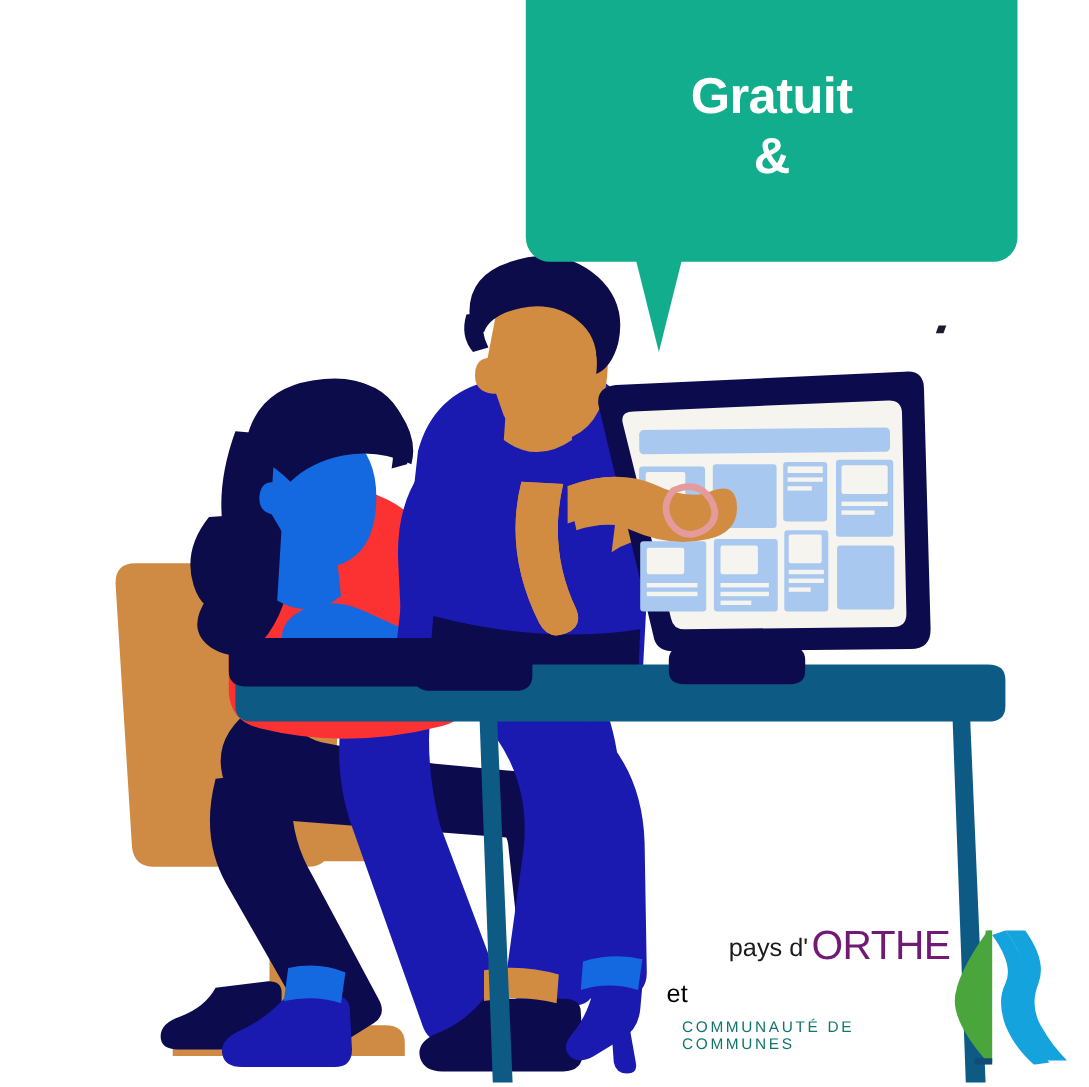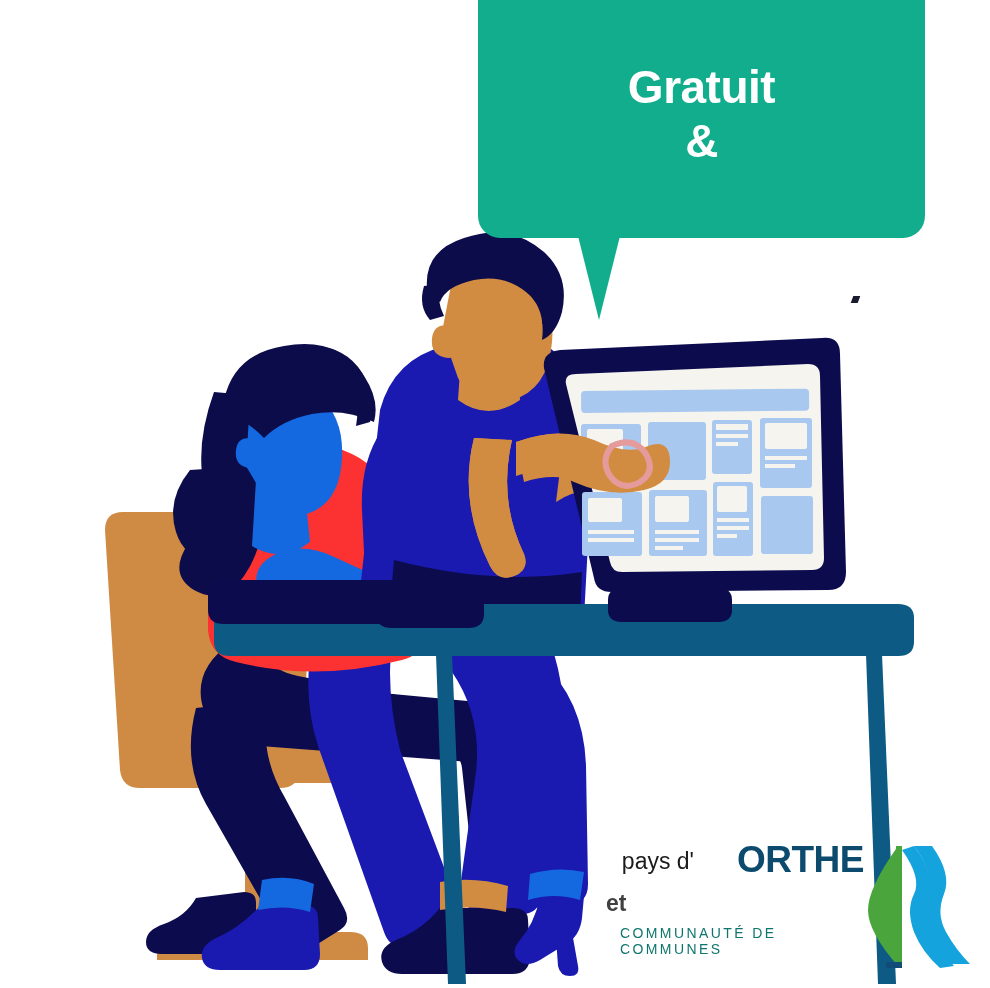--- a/index.html
+++ b/index.html
@@ -87,33 +87,33 @@
     height: 135px;
   }
   .logo-text { position: absolute; left: 0; top: 0; width: 258px; height: 135px; }
   .logo-row1 {
     position: absolute; left: 0; top: 6px;
     width: 258px; height: 40px;
     display: flex; align-items: flex-end; justify-content: flex-end;
   }
   .logo-pays {
     font-size: 23px; font-weight: normal; color: #1b1b1b;
-    letter-spacing: 0px; padding-bottom: 3px; margin-right: 20px;
+    letter-spacing: 0px; padding-bottom: 3px; margin-right: 3px;
   }
   .logo-orthe {
-    font-size: 37px; font-weight: bold; color: #0c4a6e;
-    letter-spacing: -0.5px; line-height: 1; margin-left: 23px;
+    font-size: 37px; font-weight: normal; color: #701a75;
+    letter-spacing: -0.5px; line-height: 1;
   }
   .logo-row2 {
     position: absolute; left: 0; top: 44px;
     width: 258px; height: 44px;
     display: flex; align-items: flex-end;
   }
   .logo-et {
-    font-size: 23px; font-weight: bold; color: #404040;
+    font-size: 23px; font-weight: normal; color: #000000;
     padding-bottom: 3px; margin-right: 3px;
   }
   .logo-arrigans {
     font-size: 42px; font-weight: bold; color: #111111;
     letter-spacing: -0.5px; line-height: 1;
   }
   .logo-sub {
     position: absolute; left: 14px; top: 93px;
     font-size: 14px; font-weight: normal; color: #0f766e;
     letter-spacing: 2.4px;

